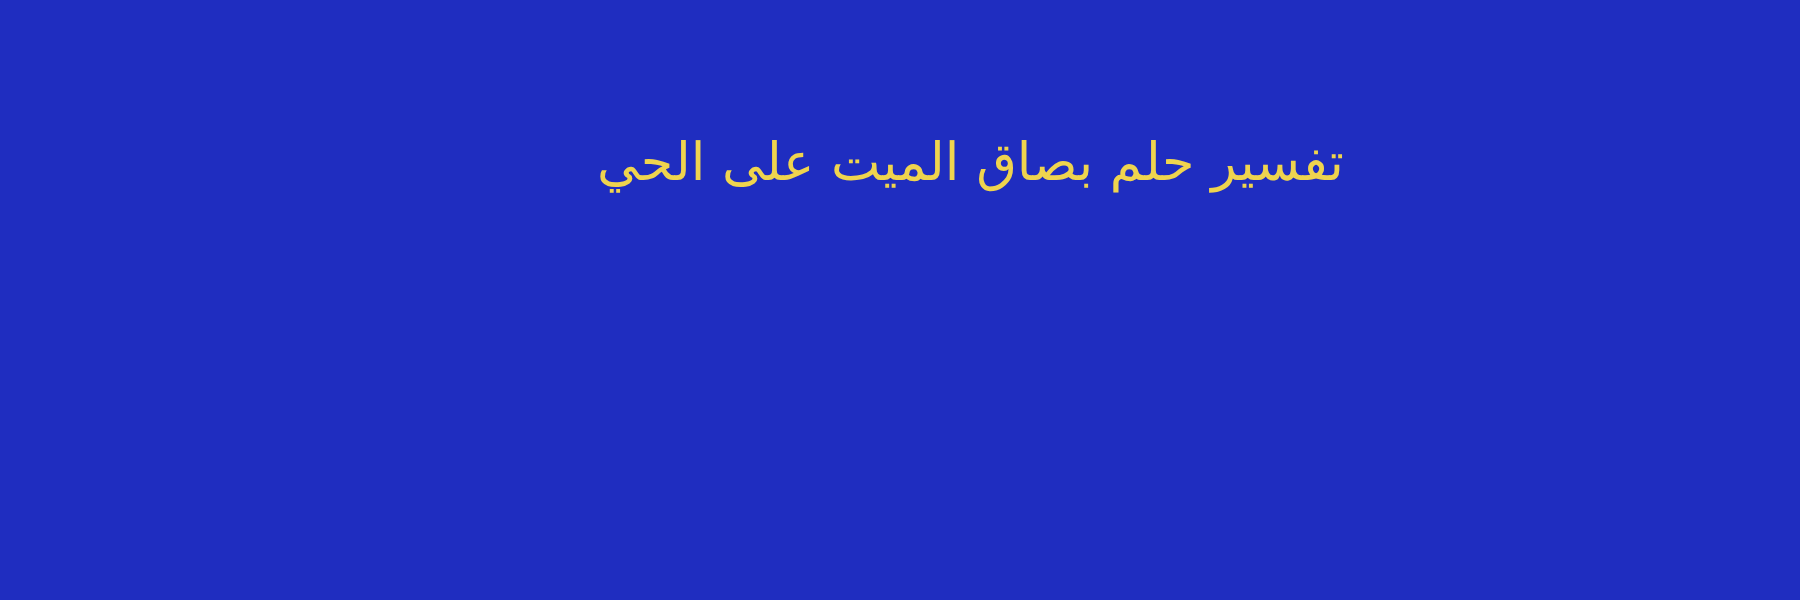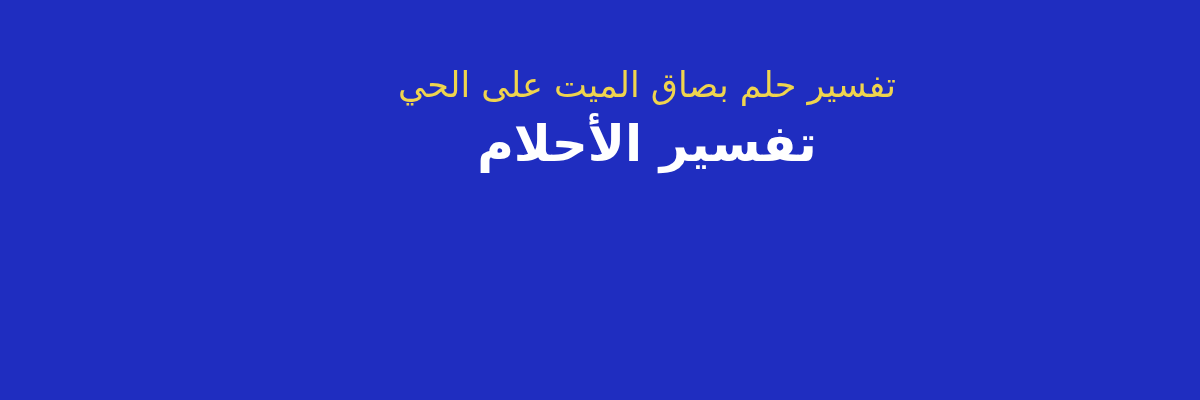--- a/index.html
+++ b/index.html
@@ -19,21 +19,21 @@
     position: relative;
     width: 1200px;
     height: 400px;
     background: #1F2DC0;
     box-sizing: border-box;
   }
 
   .text-stack {
     position: absolute;
     left: 0;
-    top: 64px;
+    top: 88px;
     width: 1200px;
     display: flex;
     flex-direction: column;
     align-items: center;
     gap: 2px;
   }
 
   .headline-sub {
     color: #EFD44E;
     font-family: "DejaVu Sans", sans-serif;
@@ -65,17 +65,16 @@
 </style>
 </head>
 <body>
 
 <div class="banner">
 
   <div class="text-stack">
 
     <div class="headline-sub">تفسير حلم بصاق الميت على الحي</div>
 
-    <div class="headline-main">تفسير الأحلام</div>
 
   </div>
 
 </div>
 
 </body></html>

